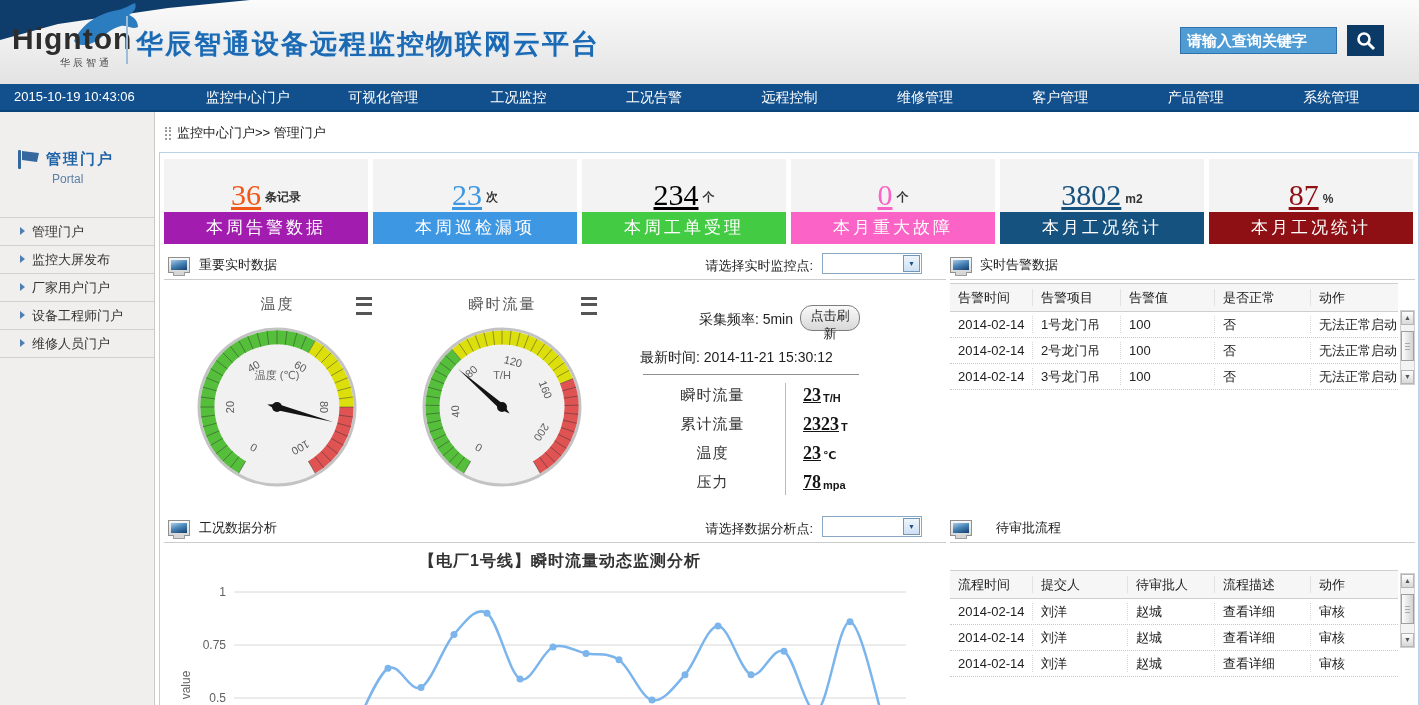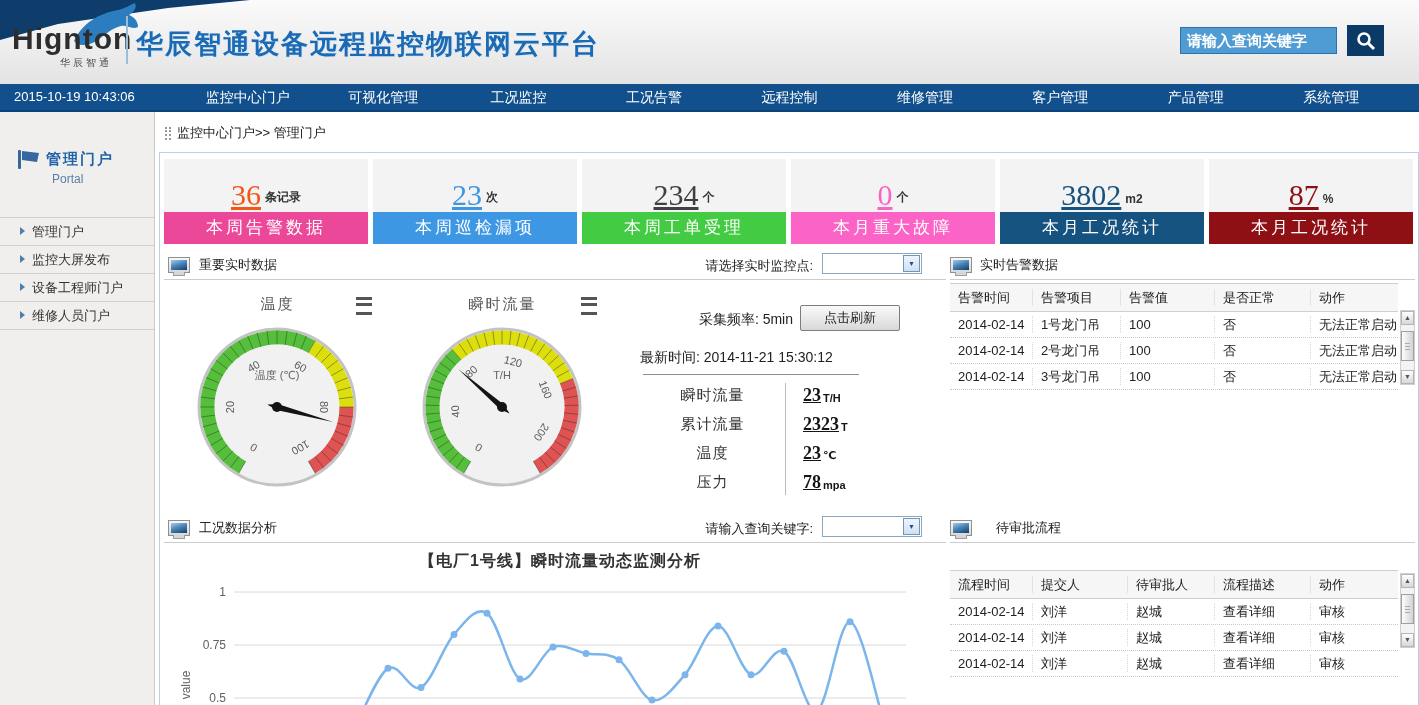--- a/index.html
+++ b/index.html
@@ -70,22 +70,22 @@
   .lbl-rt{left:455px;top:104px;width:198px;}
   .sel-rt{left:662px;top:100px;}
   .gauges{position:absolute;left:5px;top:140px;display:flex;}
   .gauge-block{width:225px;height:260px;position:relative;}
   .gauge-title{position:absolute;left:0;top:2px;width:100%;text-align:center;font-size:15px;color:#555;letter-spacing:2px;}
   .ctx-menu{position:absolute;right:18px;top:4px;width:16px;height:12px;cursor:pointer;
             border-top:3px solid #555;border-bottom:3px solid #555;}
   .ctx-menu::before{content:"";display:block;margin-top:3px;height:3px;background:#555;}
   .gauge-svg{position:absolute;left:32px;top:34px;}
   .freq{position:absolute;left:480px;top:158px;width:153px;text-align:right;font-size:14px;color:#222;}
-  .refresh{position:absolute;left:640px;top:152px;width:100px;height:26px;font-size:13px;color:#222;
-           background:linear-gradient(#fafafa,#d8d8d8);border:1px solid #7d7d7d;border-radius:2px;cursor:pointer;
+  .refresh{position:absolute;left:640px;top:152px;width:60px;height:26px;font-size:13px;color:#222;
+           background:linear-gradient(#fafafa,#d8d8d8);border:1px solid #7d7d7d;border-radius:12px;cursor:pointer;
            font-family:inherit;}
   .latest{position:absolute;left:480px;top:196px;width:240px;font-size:14px;color:#222;}
   .latest-hr{position:absolute;left:483px;top:221px;width:216px;border-top:1px solid #8f8f8f;}
   .readings{position:absolute;left:480px;top:228px;width:280px;}
   .reading-row{height:29px;display:flex;align-items:center;}
   .r-label{width:145px;text-align:center;font-size:15px;color:#333;letter-spacing:1px;}
   .r-val{padding-left:18px;display:flex;align-items:flex-end;gap:2px;}
   .r-num{font-family:"Liberation Serif","DejaVu Serif",serif;font-weight:bold;font-size:18px;color:#151515;
          text-decoration:underline;line-height:19px;}
   .r-unit{font-size:11px;font-weight:bold;color:#151515;margin-bottom:1px;}
@@ -158,50 +158,51 @@
 <div class="sidebar">
   <svg class="side-flag" width="24" height="22">
     <rect x="2" y="2" width="3" height="19" rx="1" fill="#34689e"></rect>
     <path d="M6,3 L23,5 L21,14 L6,12 Z" fill="#34689e"></path>
   </svg>
   <div class="side-title">管理门户</div>
   <div class="side-sub">Portal</div>
   <div class="side-items" id="side-items">
       <div class="side-item"><span class="caret"></span><span>管理门户</span></div>
       <div class="side-item"><span class="caret"></span><span>监控大屏发布</span></div>
+      <div class="side-item"><span class="caret"></span><span>厂家用户门户</span></div>
       <div class="side-item"><span class="caret"></span><span>设备工程师门户</span></div>
       <div class="side-item"><span class="caret"></span><span>维修人员门户</span></div>
     </div>
 </div>
 
 <div class="content">
   <div class="breadcrumb">
     <span class="bc-icon"></span>
     <span>监控中心门户&gt;&gt; 管理门户</span>
   </div>
 
   <div class="panel">
     <div class="cards" id="cards">
         <div class="card">
           <div class="card-top">
             <span class="card-num" style="color: rgb(242, 87, 26);">36</span>
             <span class="card-unit">条记录</span>
           </div>
-          <div class="card-label" style="background: #ec4899;">本周告警数据</div>
+          <div class="card-label" style="background: #a21caf;">本周告警数据</div>
         </div>
         <div class="card">
           <div class="card-top">
             <span class="card-num" style="color: rgb(62, 151, 227);">23</span>
             <span class="card-unit">次</span>
           </div>
           <div class="card-label" style="background: rgb(62, 151, 227);">本周巡检漏项</div>
         </div>
         <div class="card">
           <div class="card-top">
-            <span class="card-num" style="color: #404040;">234</span>
+            <span class="card-num" style="color: #000000;">234</span>
             <span class="card-unit">个</span>
           </div>
           <div class="card-label" style="background: rgb(67, 203, 67);">本周工单受理</div>
         </div>
         <div class="card">
           <div class="card-top">
             <span class="card-num" style="color: rgb(251, 100, 198);">0</span>
             <span class="card-unit">个</span>
           </div>
           <div class="card-label" style="background: rgb(251, 100, 198);">本月重大故障</div>
@@ -394,21 +395,21 @@
               <span class="r-unit">mpa</span>
             </span>
           </div>
         </div>
       <div class="readings-div"></div>
 
       <div class="sec-head sec-an">
         <div class="mon"></div>
         <span>工况数据分析</span>
       </div>
-      <div class="sel-label lbl-an">请输入查询关键字:</div>
+      <div class="sel-label lbl-an">请选择数据分析点:</div>
       <div class="sel sel-an">
         <div class="sel-arrow">▼</div>
       </div>
 
       <div class="chart-title">【电厂1号线】瞬时流量动态监测分析</div>
       <svg class="chart" id="chart" width="782" height="132">
           <line x1="70" y1="19" x2="742" y2="19" stroke="#d8d8d8" stroke-width="1"></line>
           <text x="62" y="23" text-anchor="end" font-size="12" fill="#606060">1</text>
           <line x1="70" y1="72" x2="742" y2="72" stroke="#d8d8d8" stroke-width="1"></line>
           <text x="62" y="76" text-anchor="end" font-size="12" fill="#606060">0.75</text>

